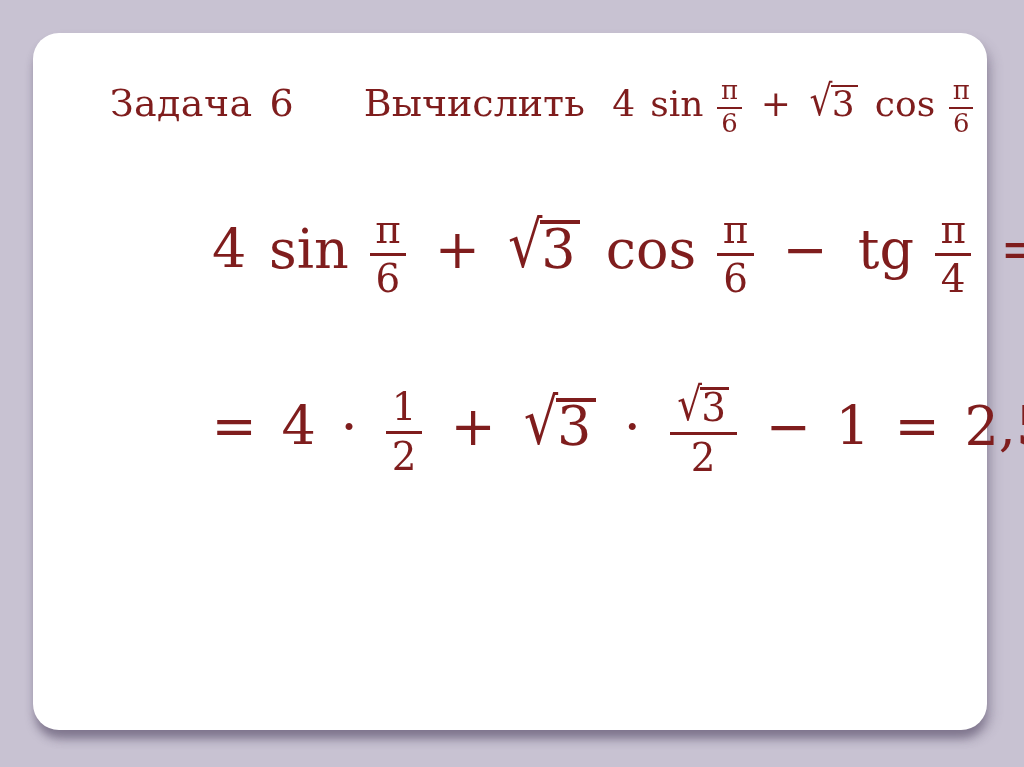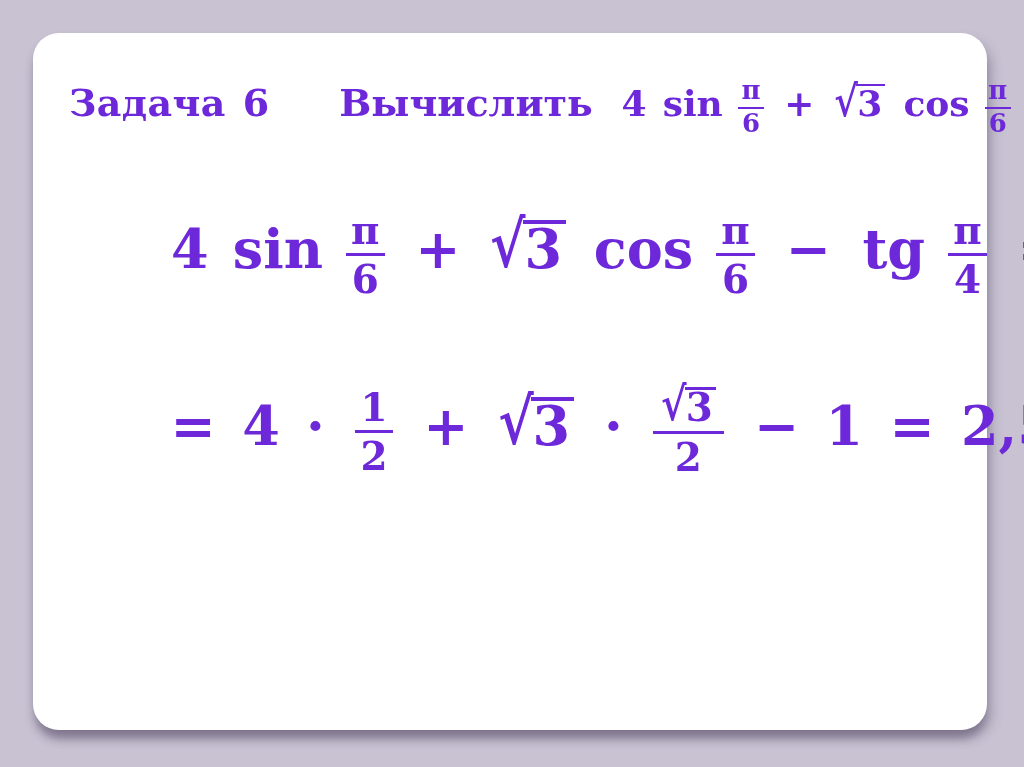--- a/index.html
+++ b/index.html
@@ -18,23 +18,24 @@
     left: 33px; top: 33px;
     width: 954px; height: 697px;
     background: #ffffff;
     border-radius: 26px;
     box-shadow: 0 10px 10px -2px rgba(92,82,110,0.55),
                 5px 8px 12px rgba(92,82,110,0.30);
   }
   .mline {
     position: absolute;
     white-space: nowrap;
-    color: #6d28d9;
-    font-weight: 700;
+    color: #7f1d1d;
+    font-weight: 400;
     line-height: 1;
+    margin-left: 41px;
   }
   .sm { font-size: 38px; }
   .lg { font-size: 54px; }
 
   .tok { display: inline-block; }
   .op  { margin: 0 0.14em; }
   .fn  { margin-left: 0.10em; }
 
   
   .frac {

